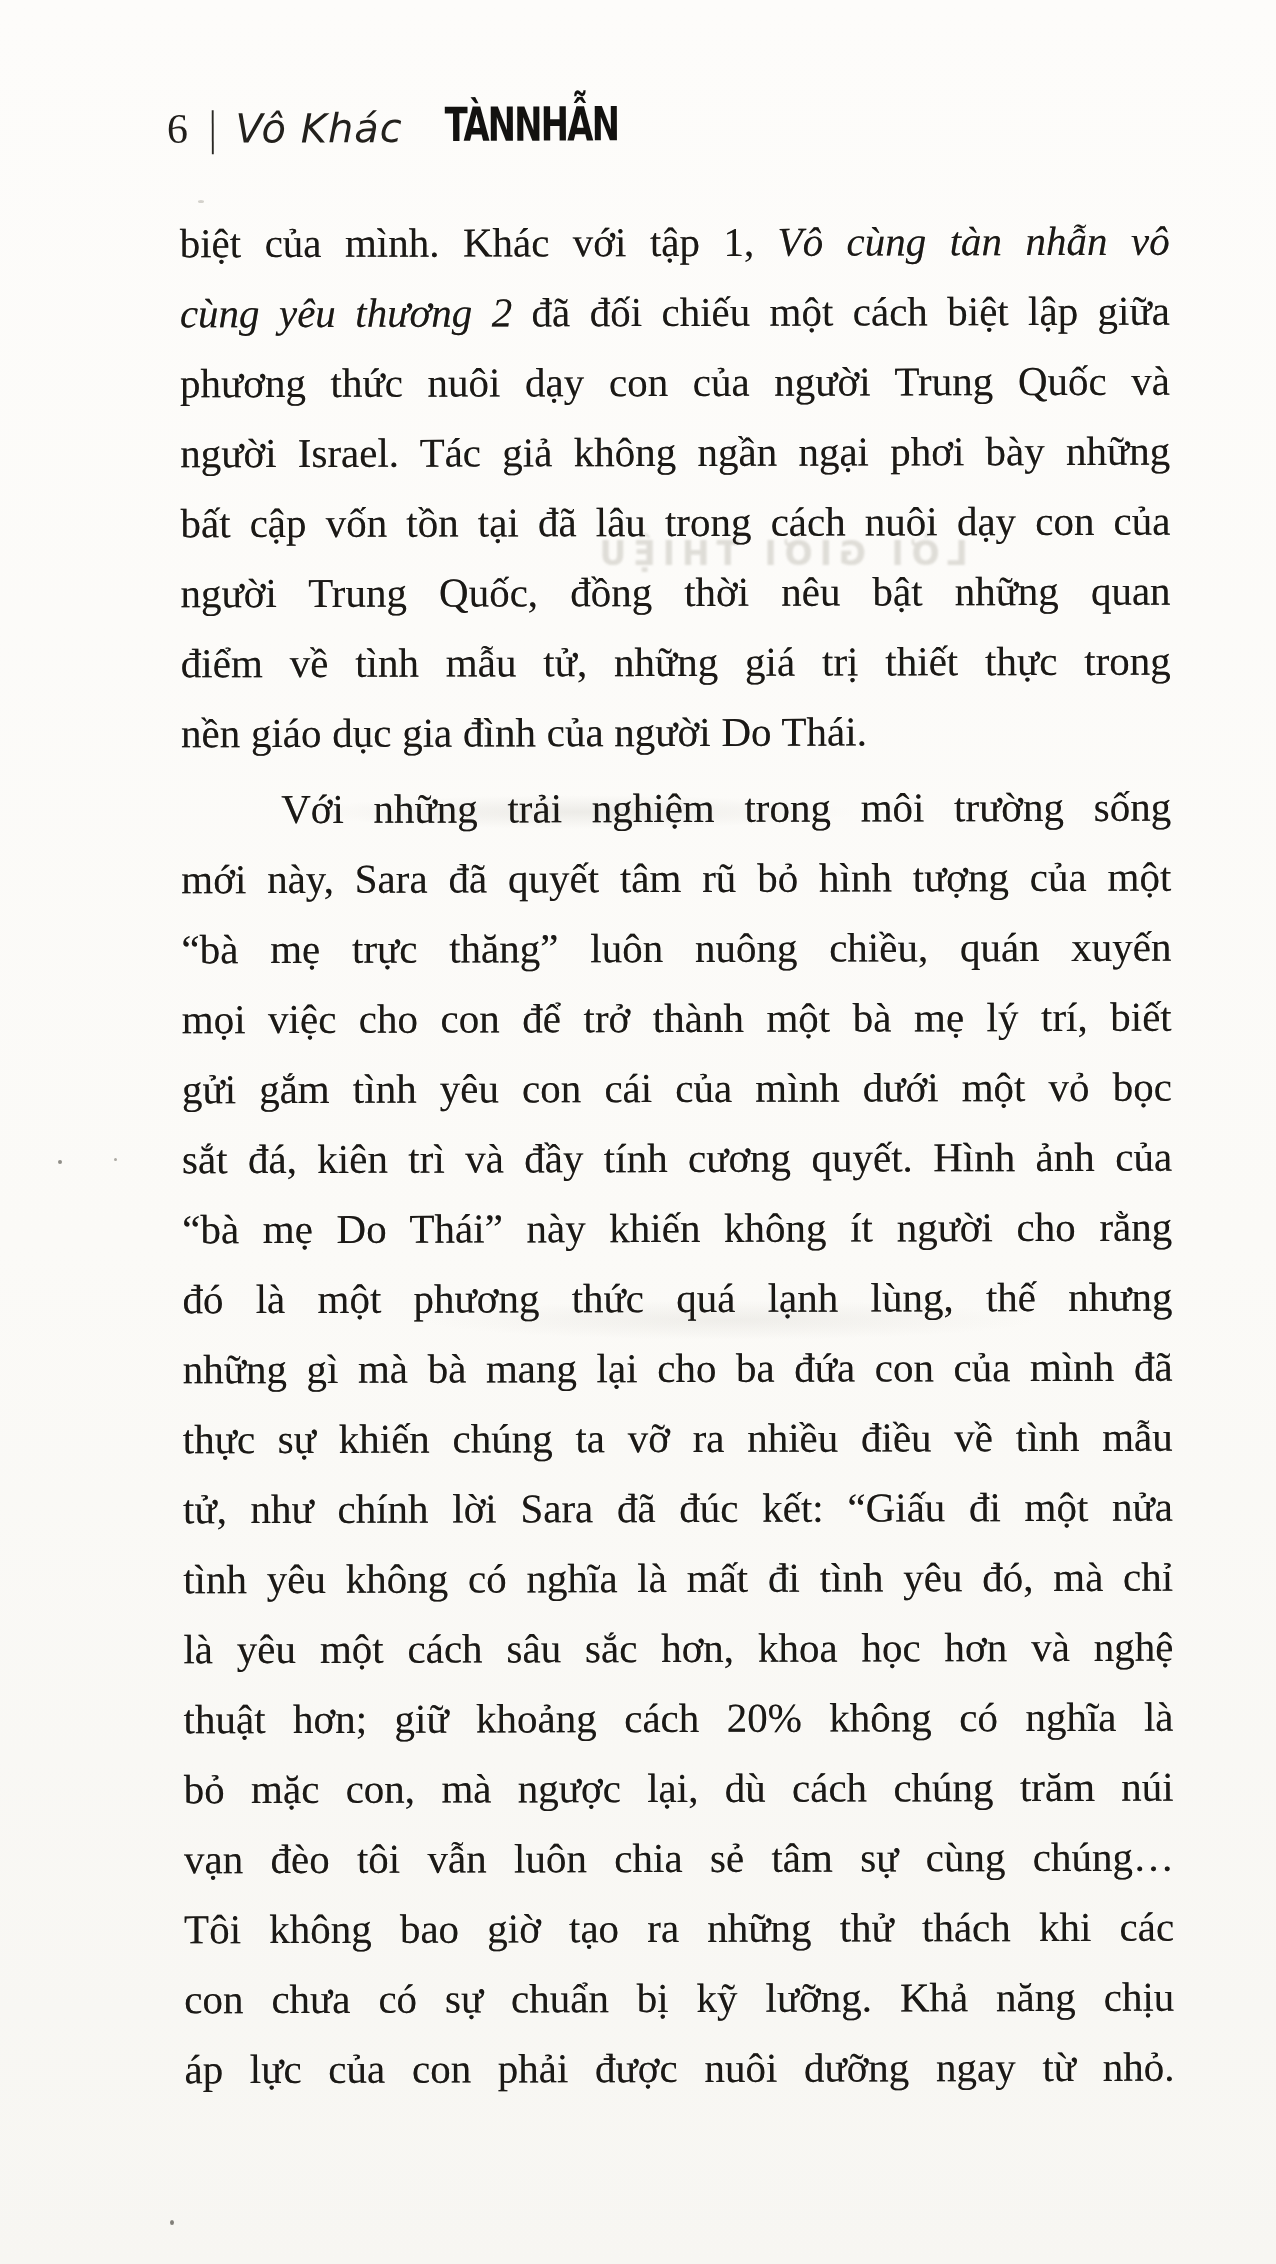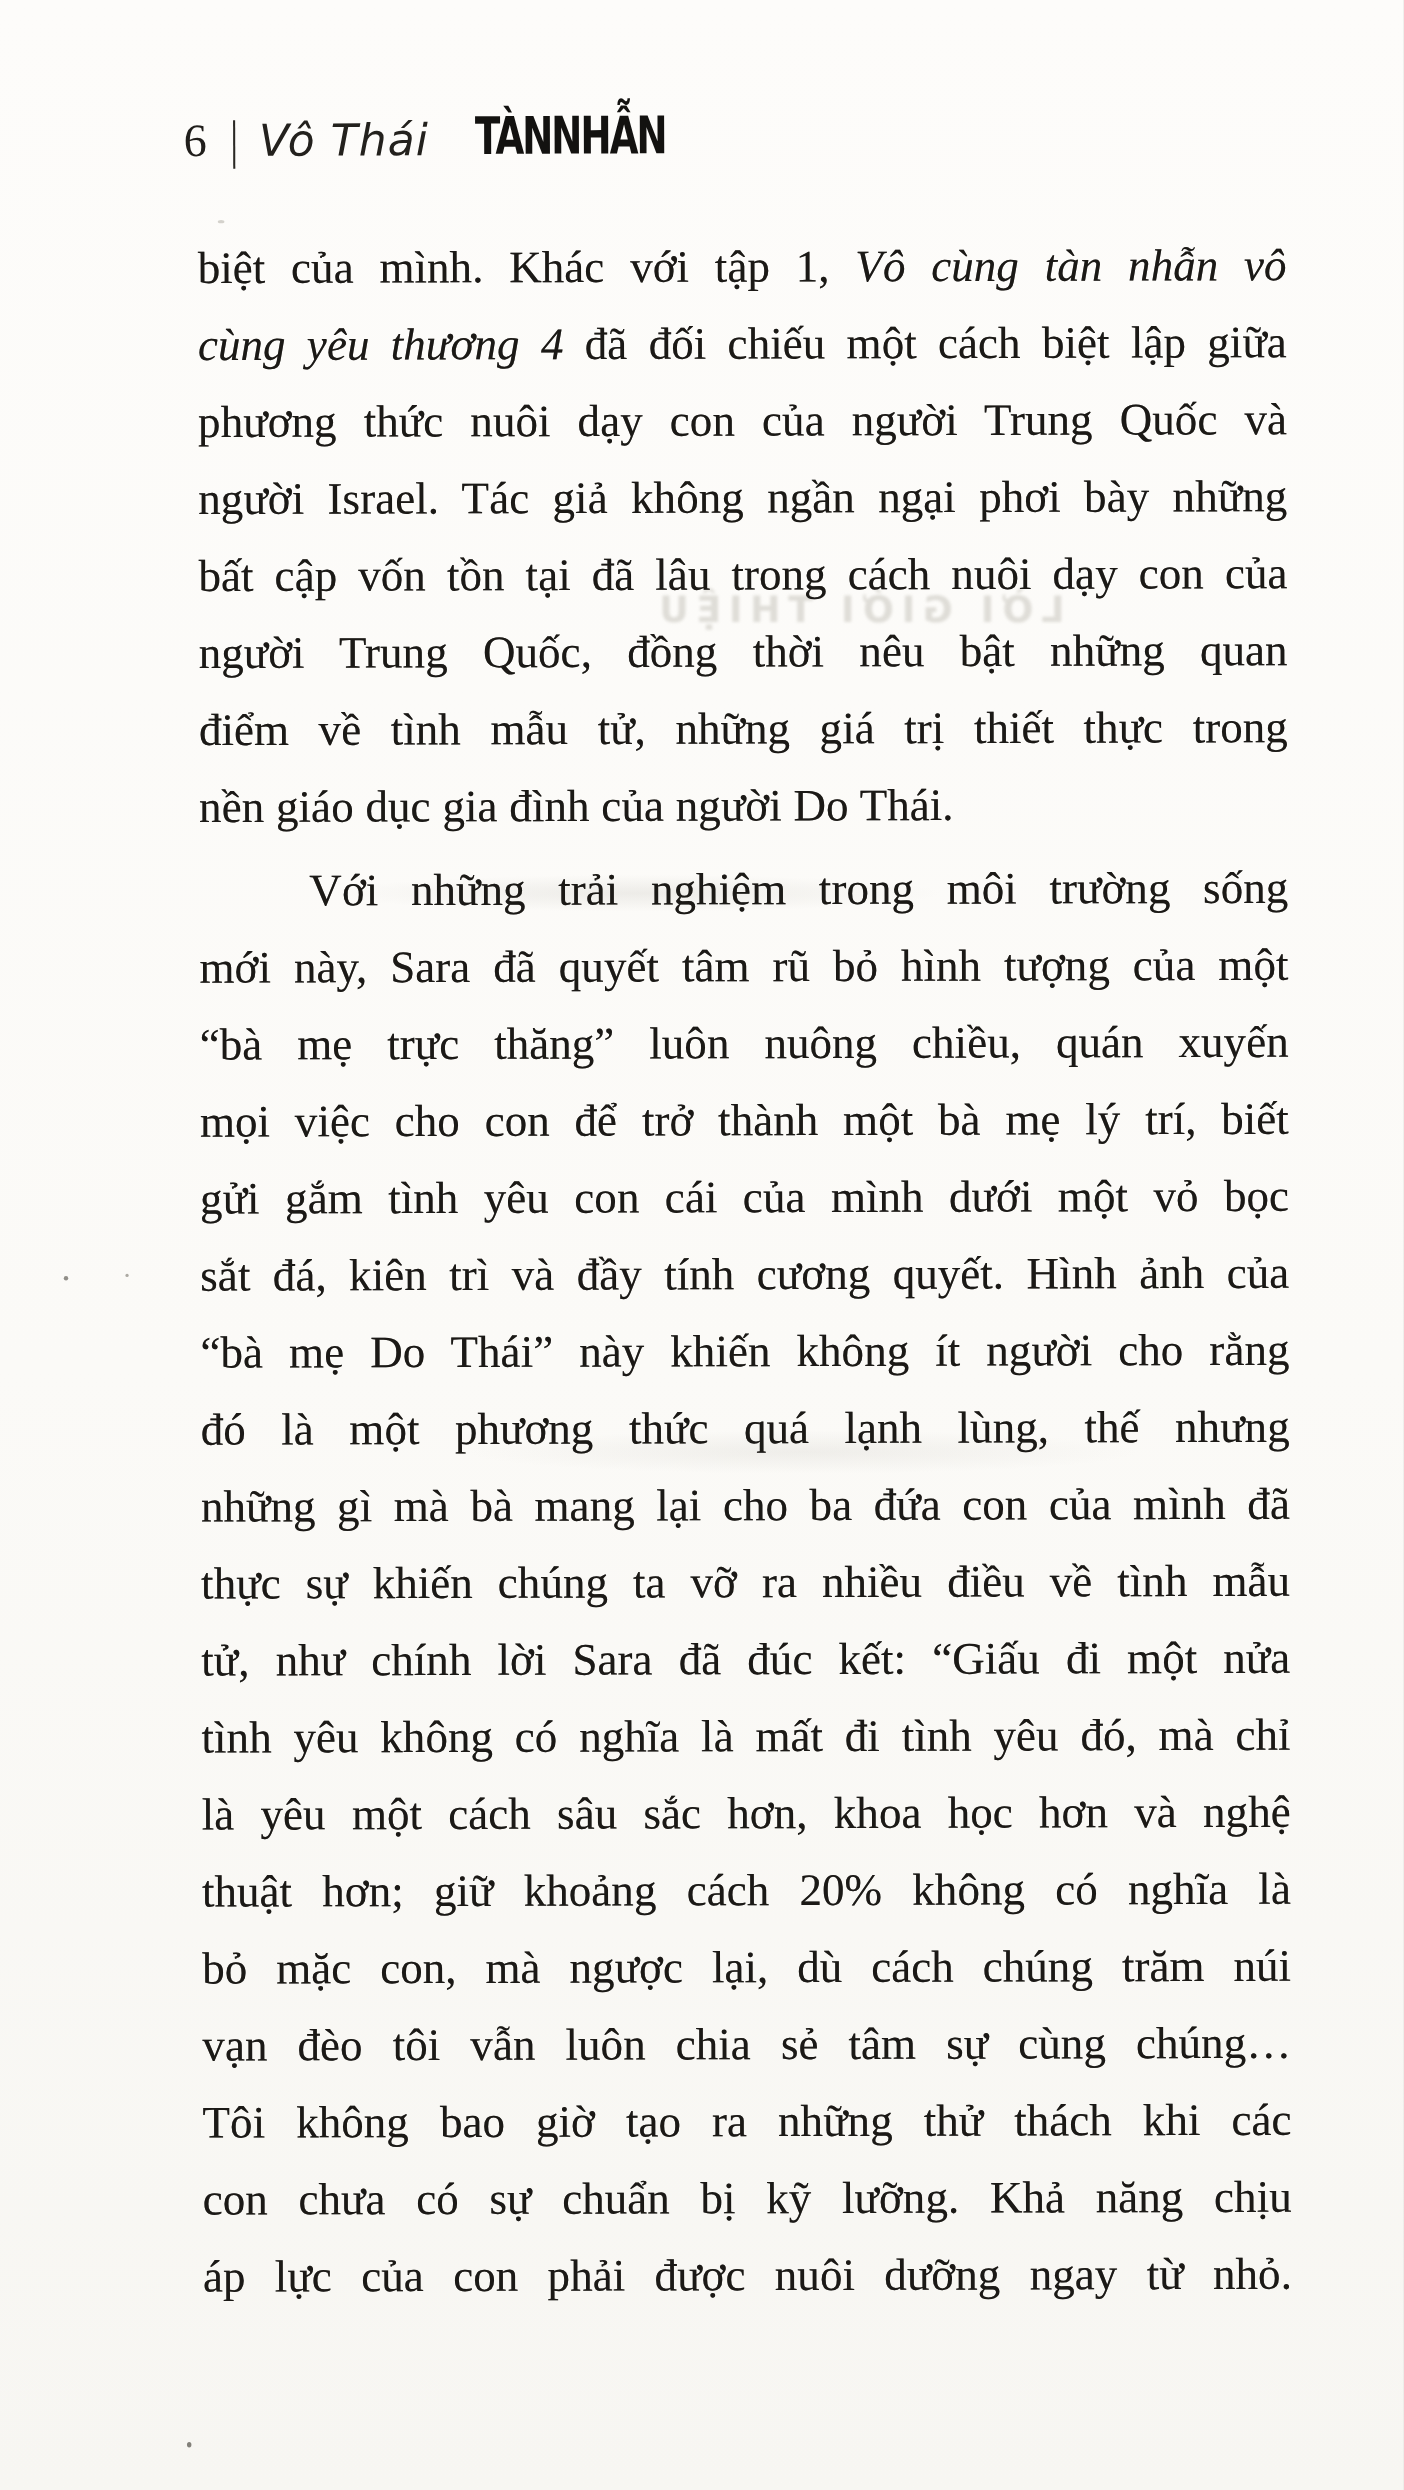--- a/index.html
+++ b/index.html
@@ -80,33 +80,33 @@
   .speck-4{left:198px;top:200px;width:6px;height:3px;background:#b9b6ad;opacity:.6;}
 </style>
 </head>
 <body>
 
 <div class="page">
 
   <header class="running-header">
     <span class="pnum">6</span>
     <span class="sep">|</span>
-    <span class="t-script">Vô Thái</span>
+    <span class="t-script">Vô Khác</span>
     <span class="t-caps">TÀN NHẪN</span>
   </header>
 
   <div class="ghost">LỜI GIỚI THIỆU</div>
   <div class="smudge smudge-a"></div>
   <div class="smudge smudge-b"></div>
 
   <main class="textblock">
 
     <p class="para para1">
       <span class="line"><span>biệt của mình. Khác với tập 1, </span><i>Vô cùng tàn nhẫn vô</i></span>
-      <span class="line"><i>cùng yêu thương 4</i><span> đã đối chiếu một cách biệt lập giữa</span></span>
+      <span class="line"><i>cùng yêu thương 2</i><span> đã đối chiếu một cách biệt lập giữa</span></span>
       <span class="line">phương thức nuôi dạy con của người Trung Quốc và</span>
       <span class="line">người Israel. Tác giả không ngần ngại phơi bày những</span>
       <span class="line">bất cập vốn tồn tại đã lâu trong cách nuôi dạy con của</span>
       <span class="line">người Trung Quốc, đồng thời nêu bật những quan</span>
       <span class="line">điểm về tình mẫu tử, những giá trị thiết thực trong</span>
       <span class="line lastline">nền giáo dục gia đình của người Do Thái.</span>
     </p>
 
     <p class="para para2">
       <span class="line indent">Với những trải nghiệm trong môi trường sống</span>

